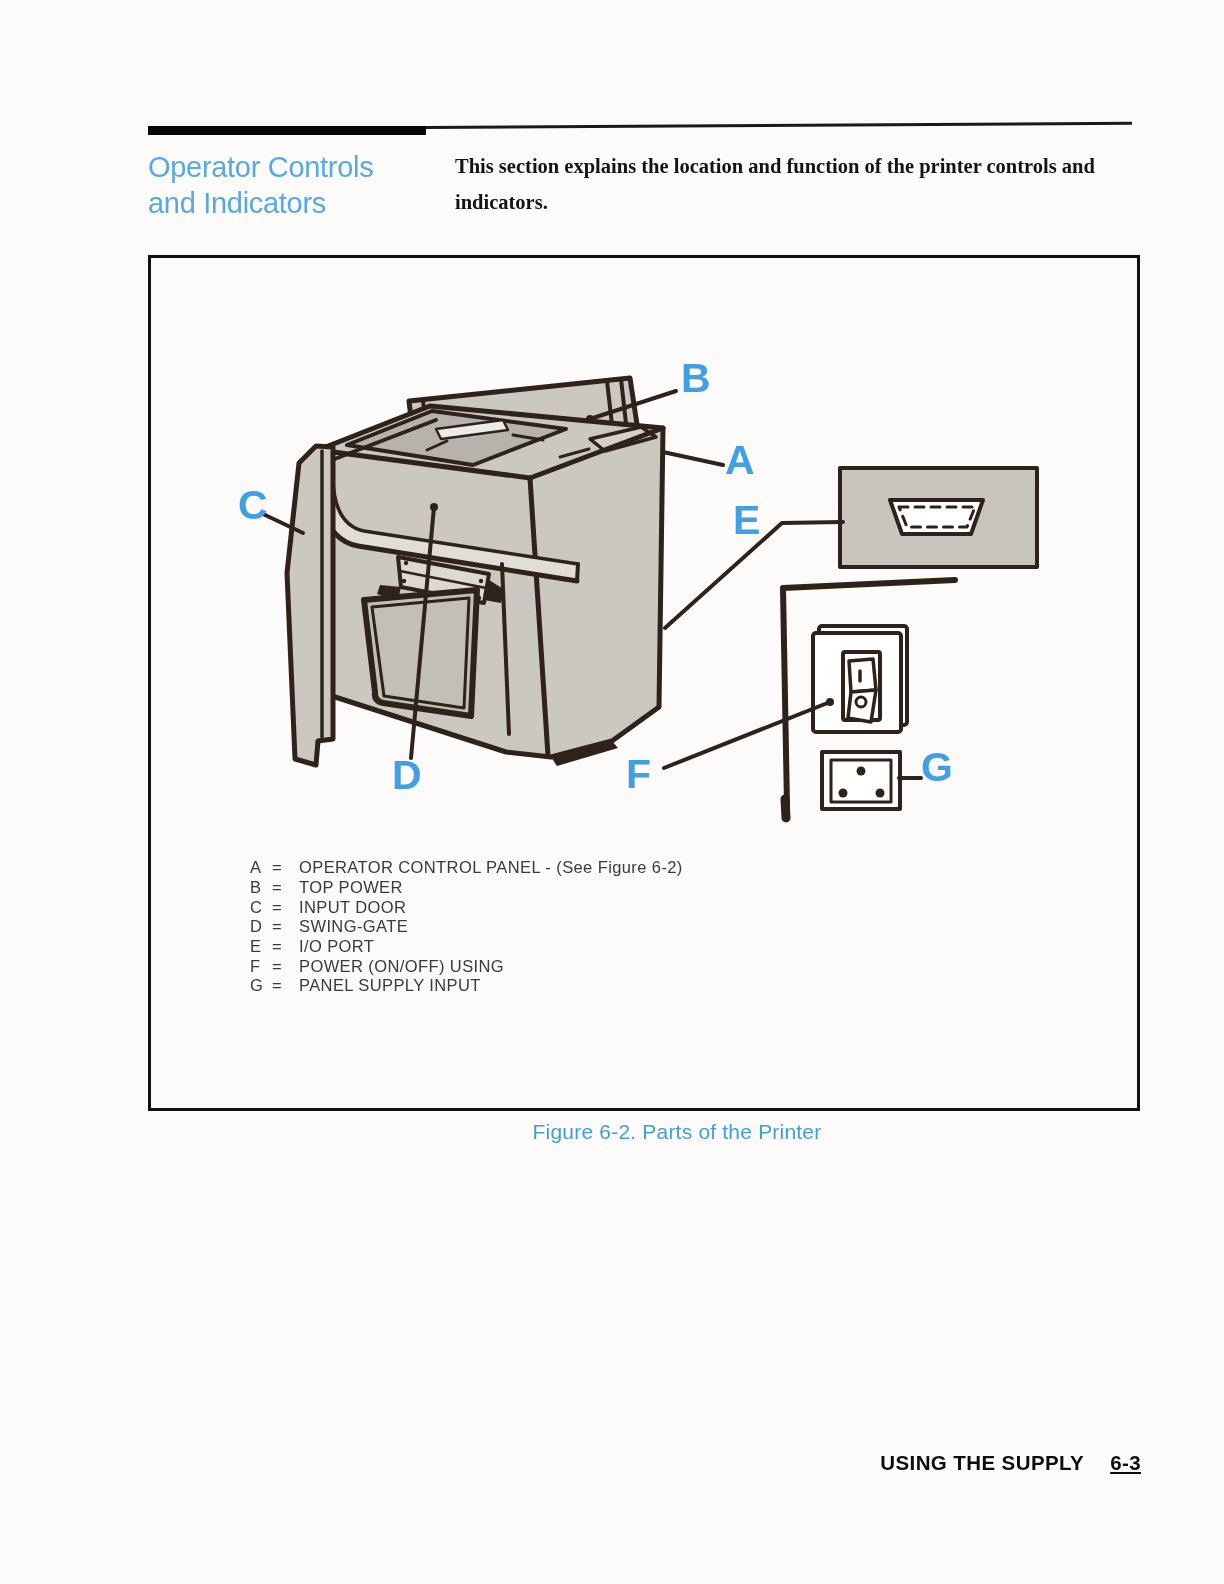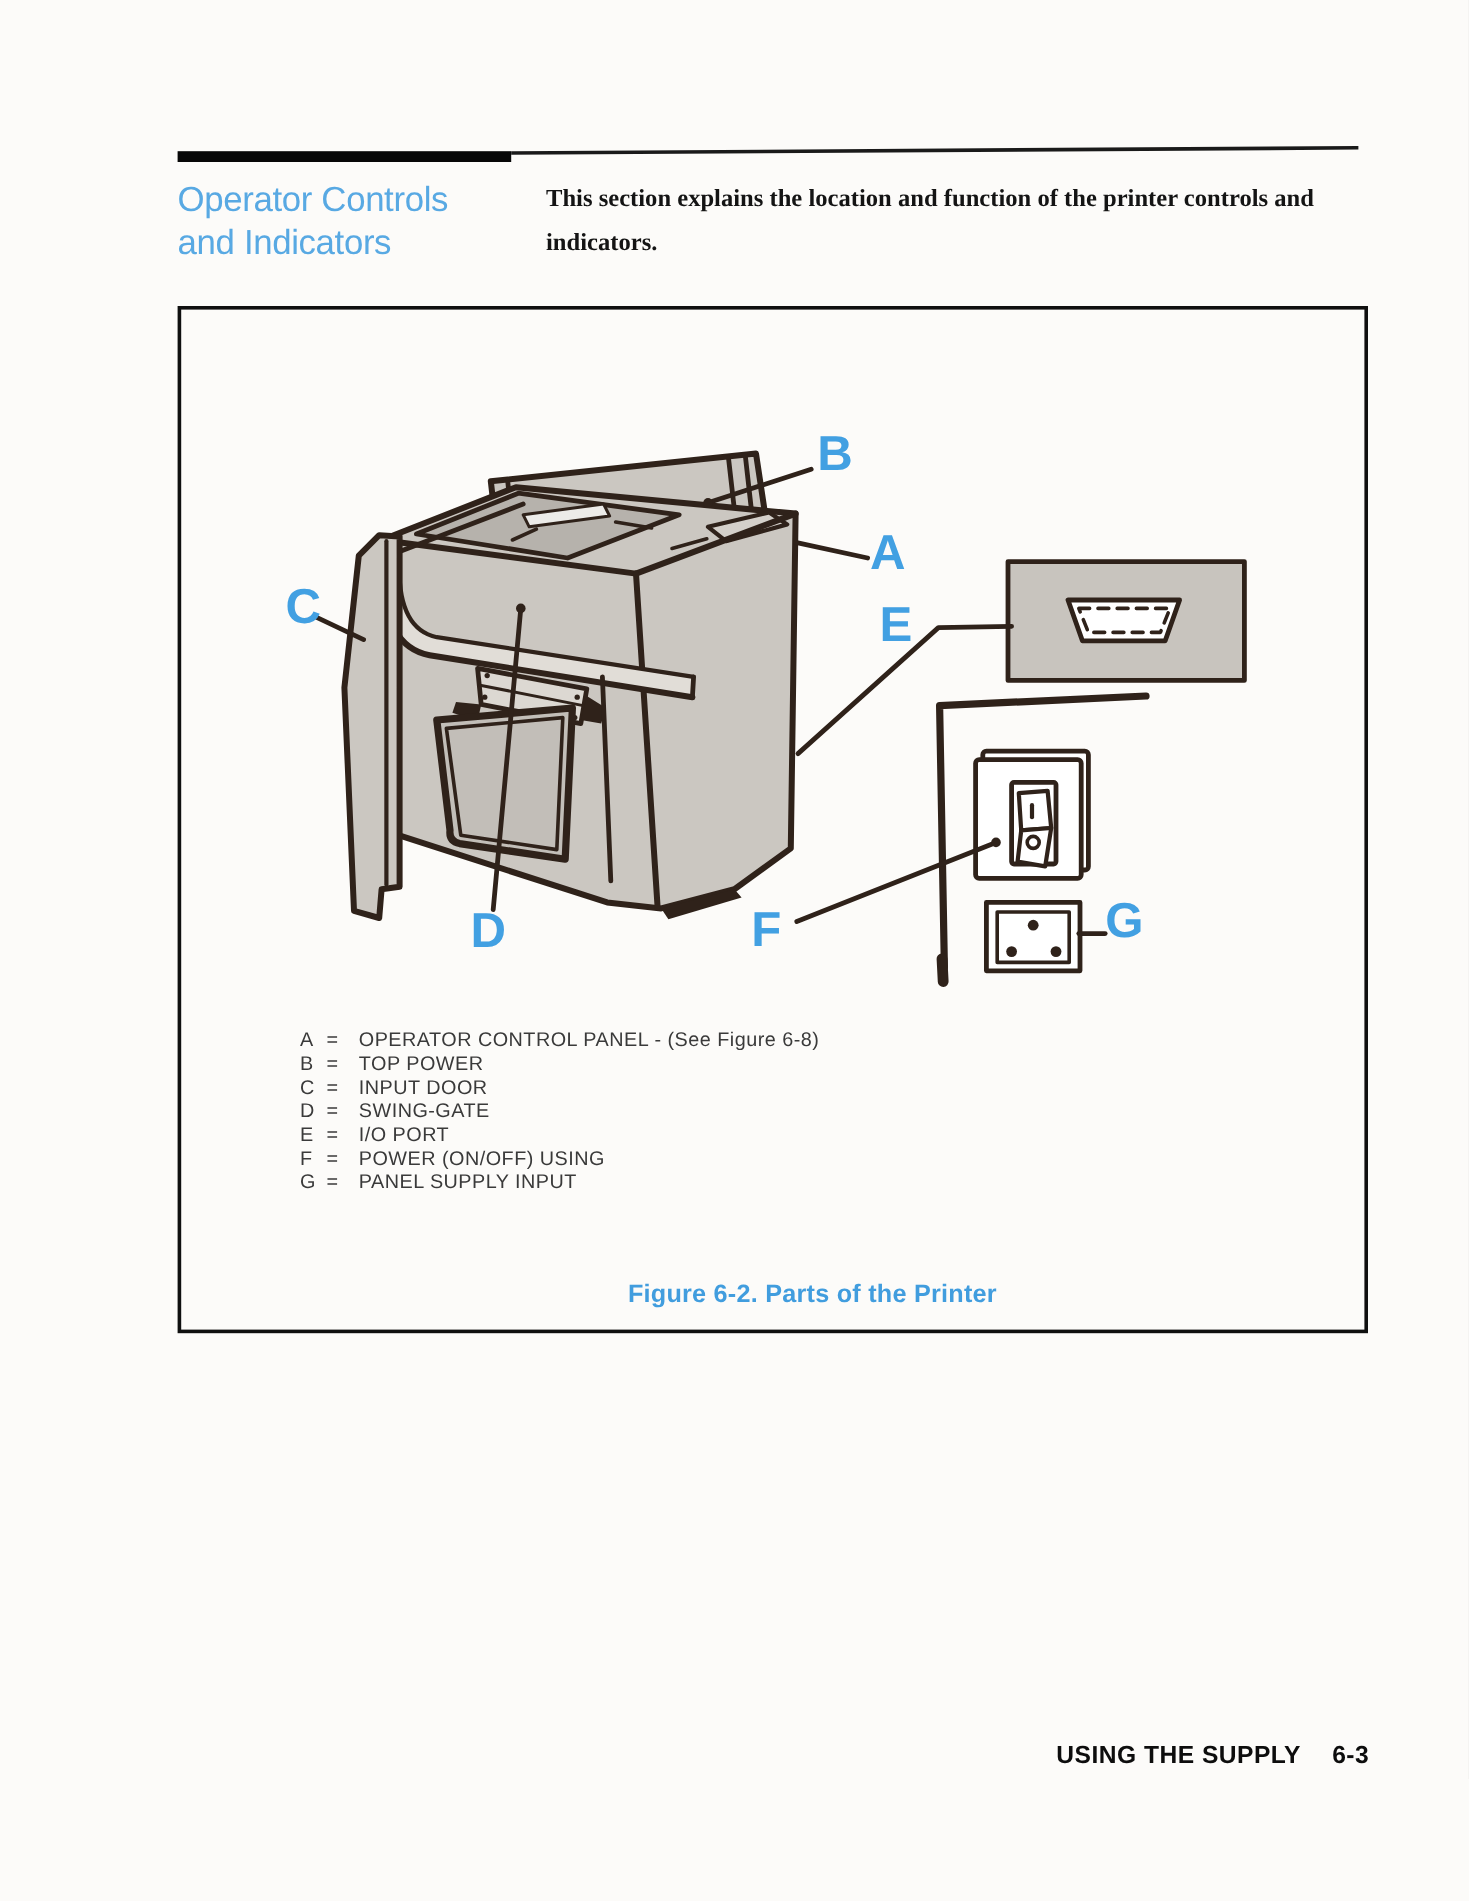--- a/index.html
+++ b/index.html
@@ -36,29 +36,29 @@
     font-size:41px;font-weight:700;color:#42a0e2;line-height:1;
     letter-spacing:0;
   }
   
   .legend{left:250px;top:858px;font-size:16.5px;color:#3a3a3a;letter-spacing:0.4px;}
   .legend-row{display:flex;height:19.7px;align-items:center;white-space:nowrap;}
   .legend-letter{width:22px;}
   .legend-eq{width:27px;}
   
   .caption{
-    left:148px;top:1067px;width:986px;text-align:center;padding-left:72px;box-sizing:border-box;
-    font-size:21px;font-weight:700;color:#419dde;letter-spacing:0.2px;
+    left:148px;top:1120px;width:986px;text-align:center;padding-left:72px;box-sizing:border-box;
+    font-size:21px;font-weight:400;color:#419dde;letter-spacing:0.2px;
   }
   
   .footer{
     right:83px;top:1451px;
     font-size:20.5px;font-weight:700;color:#0d0d0d;letter-spacing:0.4px;white-space:nowrap;
   }
-  .footer .pageno{margin-left:26px;}
+  .footer .pageno{margin-left:26px;text-decoration:underline;}
 </style>
 </head>
 <body>
 
 <div class="page">
 
   <div class="abs rule-thick"></div>
   <div class="abs rule-thin"></div>
 
   <div class="abs intro">This section explains the location and function of the printer controls and indicators.</div>
@@ -170,21 +170,21 @@
   <div class="abs callout" style="left:238px;top:485px;">C</div>
   <div class="abs callout" style="left:733px;top:500px;">E</div>
   <div class="abs callout" style="left:392px;top:755px;">D</div>
   <div class="abs callout" style="left:626px;top:754px;">F</div>
   <div class="abs callout" style="left:921px;top:747px;">G</div>
 
   <div class="abs legend">
     <div class="legend-row">
       <span class="legend-letter">A</span>
       <span class="legend-eq">=</span>
-      <span>OPERATOR CONTROL PANEL - (See Figure 6-8)</span>
+      <span>OPERATOR CONTROL PANEL - (See Figure 6-2)</span>
     </div>
     <div class="legend-row">
       <span class="legend-letter">B</span>
       <span class="legend-eq">=</span>
       <span>TOP POWER</span>
     </div>
     <div class="legend-row">
       <span class="legend-letter">C</span>
       <span class="legend-eq">=</span>
       <span>INPUT DOOR</span>

